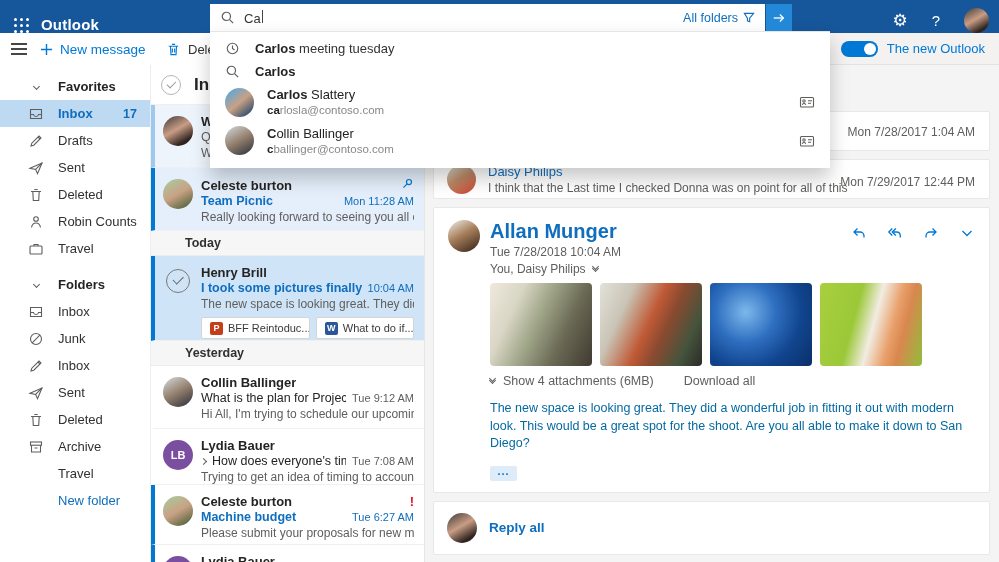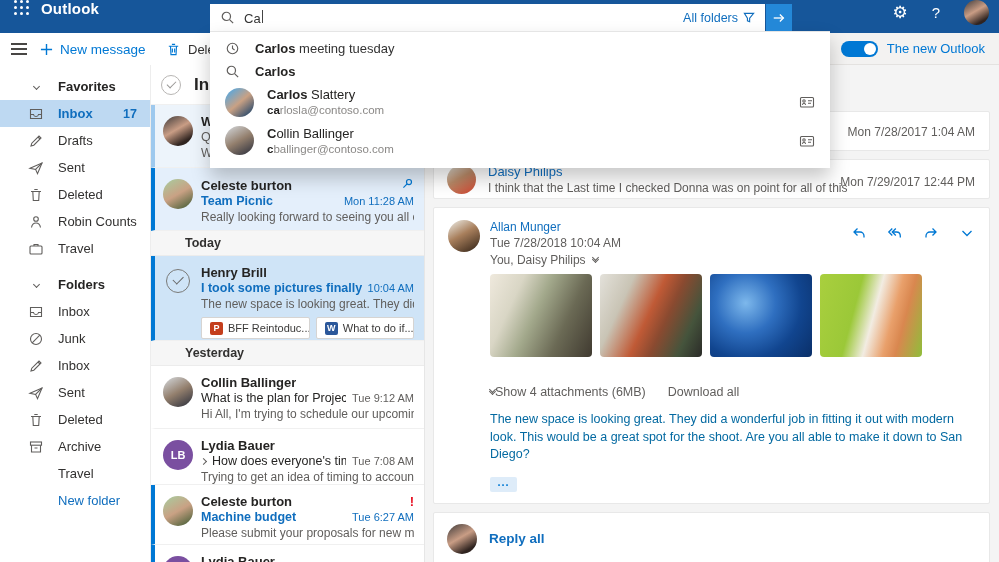--- a/index.html
+++ b/index.html
@@ -1,21 +1,21 @@
 <!DOCTYPE html>
 <html style="--header_blue: #16569a; --accent: #0078d4; --link_blue: #106ebe; --go_button: #2488d8; --selected_row: #cfe4f7; --selected_side: #bed9f2; --unread_bar: #0078d4; --important_red: #e81123; --avatar_purple: #7a4fa0; --ppt_orange: #c43e1c; --word_blue: #2b579a; --toggle_blue: #0078d4; --chip_blue_bg: #deecf9; --text_dark: #252423;"><head>
 <meta charset="utf-8">
 <style>
   *{margin:0;padding:0;box-sizing:border-box}
   html,body{width:999px;height:562px;overflow:hidden}
   body{font-family:"Liberation Sans",sans-serif;font-size:13px;color:var(--text_dark,#252423);background:#fff;position:relative}
   svg{display:block}
 
   
-  .topbar{height:33px;background:var(--header_blue,#16569a);display:flex;align-items:flex-start;position:relative;z-index:10}
+  .topbar{height:33px;background:var(--header_blue,#16569a);display:flex;align-items:flex-end;position:relative;z-index:10}
   .waffle{display:grid;grid-template-columns:repeat(3,3px);gap:3px;margin:0 12px 0 14px;cursor:pointer}
   .waffle i{width:3px;height:3px;border-radius:50%;background:#fff}
   .apptitle{color:#fff;font-size:15px;font-weight:700;letter-spacing:.2px}
   .top-right{margin-left:auto;display:flex;align-items:center;gap:24px;padding-right:10px;color:#fff}
   .gearglyph{font-size:17px;line-height:1}
   .helpglyph{font-size:15px;font-weight:400}
   .av{border-radius:50%;flex:none}
   .av-top{width:25px;height:25px}
   .av-w1{background:linear-gradient(150deg,#6b5a52 15%,#c99d85 45%,#302420 80%)}
   .av-daisy{background:linear-gradient(150deg,#d7cfc2 10%,#b98a68 45%,#c9563e 85%)}
@@ -111,34 +111,34 @@
   .c1 .rdate{position:absolute;right:14px;top:13px}
   .rdate{color:#605e5c;font-size:12px;white-space:nowrap}
   .c2{height:40px;display:flex;align-items:center;gap:12px;padding:0 13px}
   .c2 .av{width:29px;height:29px}
   .c2 .rdate{position:absolute;right:14px;top:15px}
   .bluename{color:var(--link_blue,#106ebe);font-weight:400;font-size:13px}
   .c2 .prev{font-size:12px;color:#605e5c;margin-top:2px;white-space:nowrap;overflow:hidden;max-width:400px}
   .c3{padding:12px 14px 11px}
   .hdr{display:flex;gap:10px}
   .hdr .av{width:32px;height:32px}
-  .hname{color:var(--link_blue,#106ebe);font-weight:400;font-size:12px}
+  .hname{color:var(--link_blue,#106ebe);font-weight:700;font-size:20px}
   .hdate{font-size:12px;color:#605e5c;margin-top:2px}
   .hto{font-size:12px;color:#605e5c;margin-top:3px;display:flex;align-items:center;gap:7px}
   .dblchev{display:inline-flex;flex-direction:column;gap:0;color:#605e5c}
   .dblchev .chev{margin-top:-3px}
   .hicons{margin-left:auto;display:flex;gap:20px;color:var(--accent,#0078d4);padding-top:5px;align-items:flex-start}
   .hicons svg{cursor:pointer}
   .thumbs{display:flex;gap:8px;margin:7px 0 0 42px}
   .thumb{width:102px;height:83px;border-radius:4px}
   .t1{background:linear-gradient(115deg,#efe9dd 0%,#d9d6c5 25%,#a3a98c 45%,#6b6a55 70%,#403a30 100%)}
   .t2{background:linear-gradient(115deg,#e3e1da 0%,#c9c4b5 25%,#c05a36 48%,#8a4a30 62%,#45543c 82%,#2b2b28 100%)}
   .t3{background:radial-gradient(circle at 35% 35%,#7db8ec 0%,#2f6fc0 35%,#11458f 65%,#0a2f68 100%)}
   .t4{background:linear-gradient(105deg,#a9cf3e 0%,#9bc838 35%,#f2ece2 52%,#e9a06b 68%,#d9874f 78%,#8fbe3a 100%)}
-  .attmeta{display:flex;align-items:center;margin:28px 0 0 42px;color:#605e5c;font-size:12.5px}
+  .attmeta{display:flex;align-items:center;gap:8px;margin:8px 0 0 42px;color:#605e5c;font-size:12.5px}
   .attmeta .dl{margin-left:22px;cursor:pointer}
   .bodytext{margin:12px 0 0 42px;max-width:492px;font-size:12.5px;line-height:1.4;color:#0369a1}
   .dots{margin:13px 0 0 42px;width:27px;height:15px;background:var(--chip_blue_bg,#deecf9);color:var(--accent,#0078d4);border-radius:2px;display:grid;place-items:center;font-weight:700;font-size:11px;letter-spacing:1px;line-height:0;padding-bottom:5px;cursor:pointer}
   .c4{height:54px;display:flex;align-items:center;gap:12px;padding:0 13px}
   .c4 .av{width:30px;height:30px}
   .c4 .lbl{color:var(--link_blue,#106ebe);font-weight:700;font-size:13.5px;cursor:pointer}
 </style>
 </head>
 <body>
 

